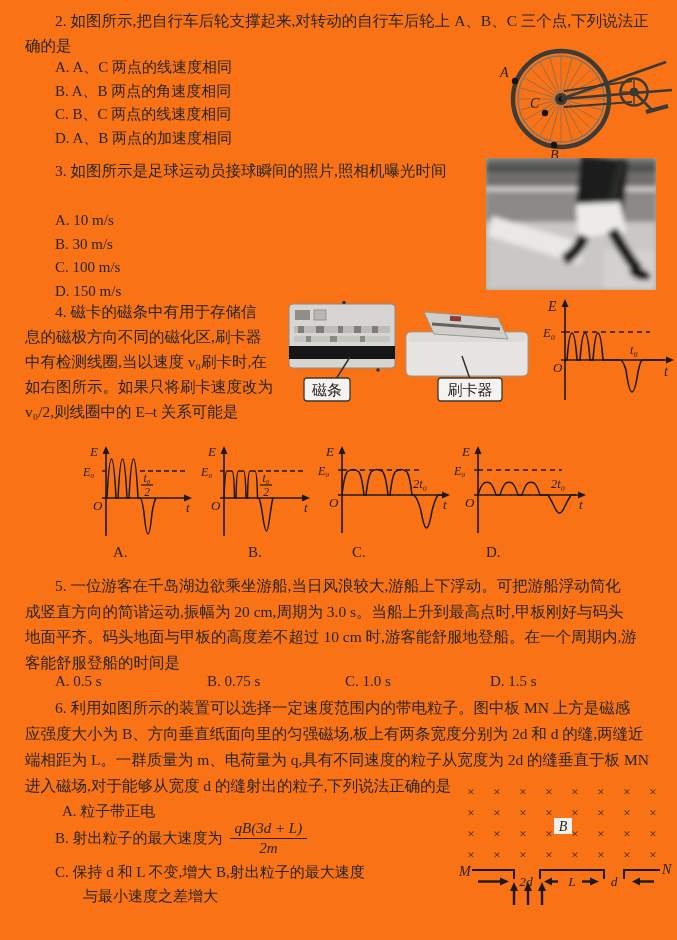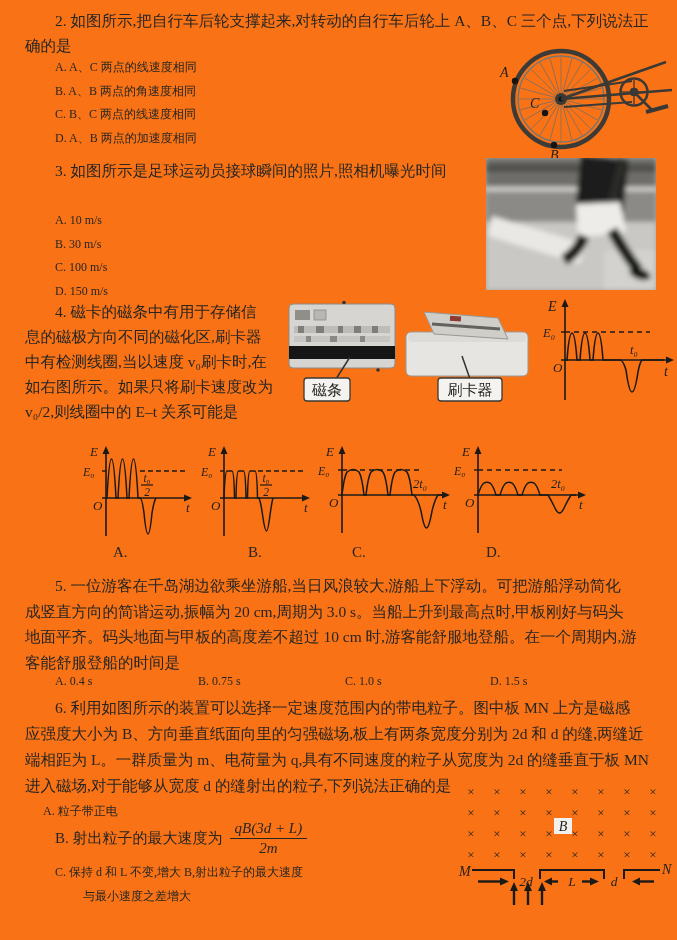--- a/index.html
+++ b/index.html
@@ -1,21 +1,21 @@
 <!DOCTYPE html>
 <html><head>
 <meta charset="utf-8">
 <style>
   html,body{margin:0;padding:0;background:#e8e7e4;}
   .page{position:relative;width:677px;height:940px;background:#f97316;overflow:hidden;
         font-family:"Liberation Serif","DejaVu Serif",serif;color:#262522;}
   .abs{position:absolute;}
   .qline{font-size:15.5px;line-height:25px;white-space:nowrap;}
   .indent{text-indent:30px;}
-  .optline{font-size:12px;line-height:23.5px;white-space:nowrap;}
+  .optline{font-size:15px;line-height:23.5px;white-space:nowrap;}
   .lbl{font-size:15px;font-family:"Liberation Serif","DejaVu Serif",serif;}
   .frac{display:inline-block;text-align:center;vertical-align:middle;margin-left:7px;font-size:15px;}
   .frac .num{display:block;border-bottom:1.4px solid #262522;padding:0 5px 1px;font-style:italic;}
   .frac .den{display:block;font-style:italic;padding-top:1px;}
   .optB-row{display:flex;align-items:center;font-size:15px;white-space:nowrap;}
   svg text{font-family:"Liberation Serif","DejaVu Serif",serif;fill:#1f1e1b;}
   svg .it{font-style:italic;}
 </style>
 </head>
 <body>
@@ -250,33 +250,33 @@
   <span class="abs lbl" style="left:352px;top:544px;">C.</span>
   <span class="abs lbl" style="left:486px;top:544px;">D.</span>
 
   <div class="abs" style="left:25px;top:573px;width:640px;">
     <div class="qline indent" style="line-height:25.5px">5. 一位游客在千岛湖边欲乘坐游船,当日风浪较大,游船上下浮动。可把游船浮动简化</div>
     <div class="qline" style="line-height:25.5px">成竖直方向的简谐运动,振幅为 20 cm,周期为 3.0 s。当船上升到最高点时,甲板刚好与码头</div>
     <div class="qline" style="line-height:25.5px">地面平齐。码头地面与甲板的高度差不超过 10 cm 时,游客能舒服地登船。在一个周期内,游</div>
     <div class="qline" style="line-height:25.5px">客能舒服登船的时间是</div>
   </div>
   <div class="abs" style="left:0;top:670px;width:677px;height:22px;">
-    <span class="abs optline" style="left:55px;">A. 0.4 s</span>
-    <span class="abs optline" style="left:198px;">B. 0.75 s</span>
+    <span class="abs optline" style="left:55px;">A. 0.5 s</span>
+    <span class="abs optline" style="left:207px;">B. 0.75 s</span>
     <span class="abs optline" style="left:345px;">C. 1.0 s</span>
     <span class="abs optline" style="left:490px;">D. 1.5 s</span>
   </div>
 
   <div class="abs" style="left:25px;top:695px;width:640px;">
     <div class="qline indent" style="line-height:26px">6. 利用如图所示的装置可以选择一定速度范围内的带电粒子。图中板 MN 上方是磁感</div>
     <div class="qline" style="line-height:26px">应强度大小为 B、方向垂直纸面向里的匀强磁场,板上有两条宽度分别为 2d 和 d 的缝,两缝近</div>
     <div class="qline" style="line-height:26px">端相距为 L。一群质量为 m、电荷量为 q,具有不同速度的粒子从宽度为 2d 的缝垂直于板 MN</div>
     <div class="qline" style="line-height:26px">进入磁场,对于能够从宽度 d 的缝射出的粒子,下列说法正确的是</div>
   </div>
-  <div class="abs optline" style="left:43px;top:800px;text-align:right;">A. 粒子带正电</div>
+  <div class="abs optline" style="left:62px;top:800px;text-align:right;">A. 粒子带正电</div>
   <div class="abs optB-row" style="left:55px;top:820px;">
     <span>B. 射出粒子的最大速度为</span>
     <span class="frac">
       <span class="num">qB(3d + L)</span>
       <span class="den">2m</span>
     </span>
   </div>
   <div class="abs optline" style="left:55px;top:861px;">C. 保持 d 和 L 不变,增大 B,射出粒子的最大速度</div>
   <div class="abs optline" style="left:83px;top:885px;">与最小速度之差增大</div>
 

